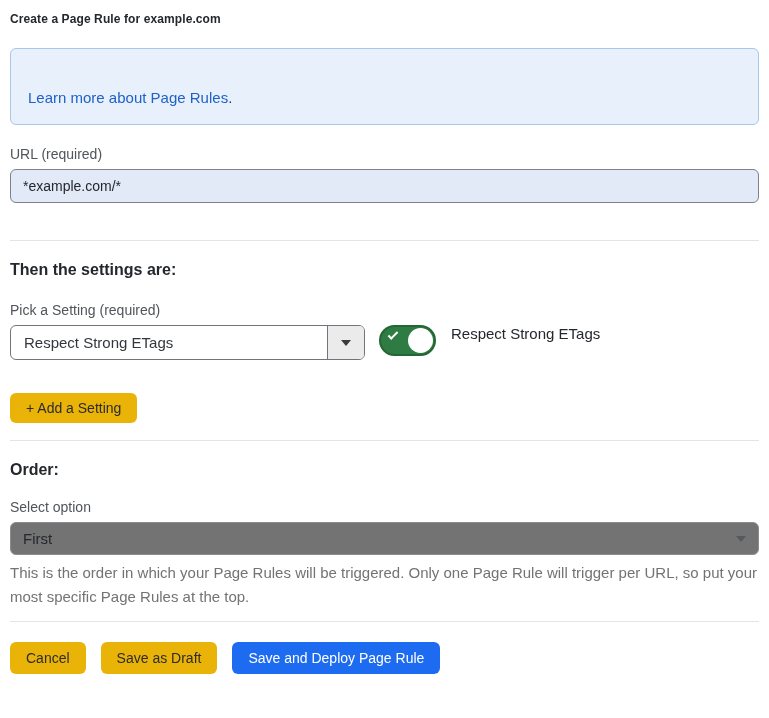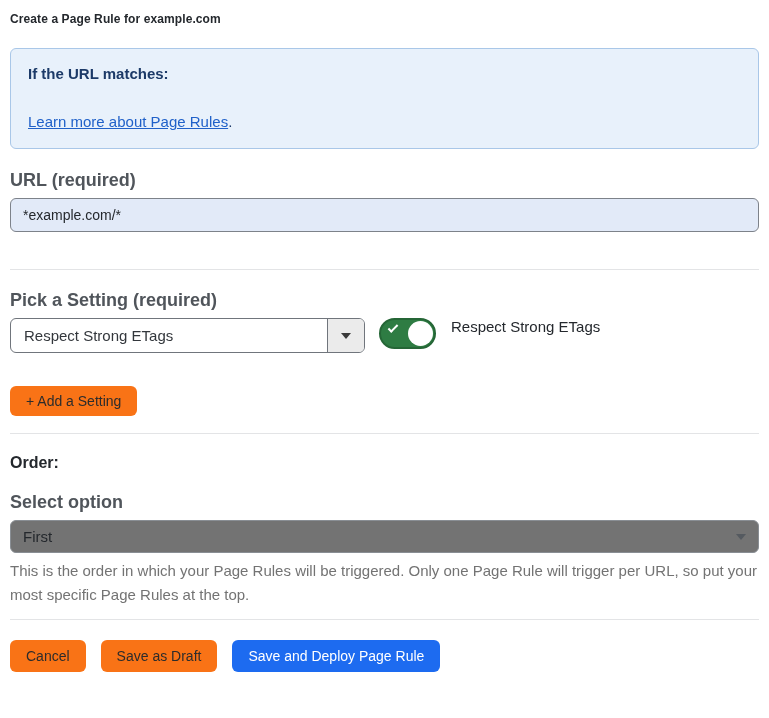--- a/index.html
+++ b/index.html
@@ -30,31 +30,29 @@
     font-size: 15px;
     line-height: 24px;
     margin-bottom: 21px;
   }
   .info-box .info-heading {
     font-weight: 700;
     display: block;
   }
   .info-box a.info-link {
     color: #2061c9;
-    text-decoration: underline;
     cursor: pointer;
   }
   .info-box .info-suffix { color: #1c3a68; }
 
   .field-label {
     display: block;
-    font-size: 18px;
+    font-size: 14px;
     color: #50555b;
     margin-bottom: 7px;
-    font-weight: bold;
   }
 
   .url-input {
     display: block;
     width: 749px;
     height: 34px;
     background: #e2eaf8;
     border: 1px solid #7d828a;
     border-radius: 6px;
     padding: 16px 12px;
@@ -163,21 +161,21 @@
     justify-content: center;
     height: 32px;
     border: none;
     border-radius: 6px;
     font-family: "Liberation Sans", sans-serif;
     font-size: 14px;
     cursor: pointer;
     padding: 0 16px;
   }
   .btn-gray {
-    background: #f97316;
+    background: #eab308;
     color: #2c2c2c;
   }
   .btn-add {
     height: 30px;
     margin-bottom: 17px;
   }
   .btn-primary {
     background: #1d6bf0;
     color: #ffffff;
   }
@@ -217,30 +215,30 @@
   .actions-row .btn + .btn { margin-left: 15px; }
 </style>
 </head>
 <body>
 
 <div class="container">
 
   <h1 class="page-title">Create a Page Rule for example.com</h1>
 
   <div class="info-box">
-    <span class="info-heading">If the URL matches:</span>
     <br>
     <a class="info-link">Learn more about Page Rules</a><span class="info-suffix">.</span>
   </div>
 
   <label class="field-label">URL (required)</label>
   <input class="url-input" type="text" value="*example.com/*" style="">
 
   <hr class="divider">
 
+  <h2 class="section-heading">Then the settings are:</h2>
 
   <label class="field-label">Pick a Setting (required)</label>
 
   <div class="setting-row">
     <div class="setting-dropdown">
       <span class="dd-value">Respect Strong ETags</span>
       <span class="dd-arrow-seg">
         <span class="caret-down"></span>
       </span>
     </div>

